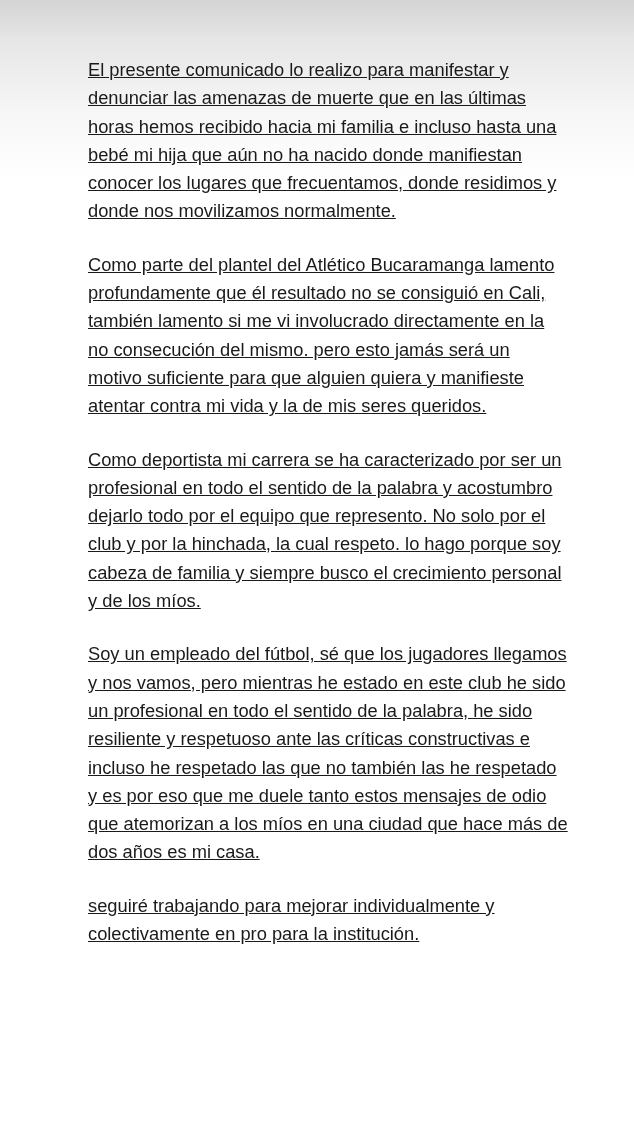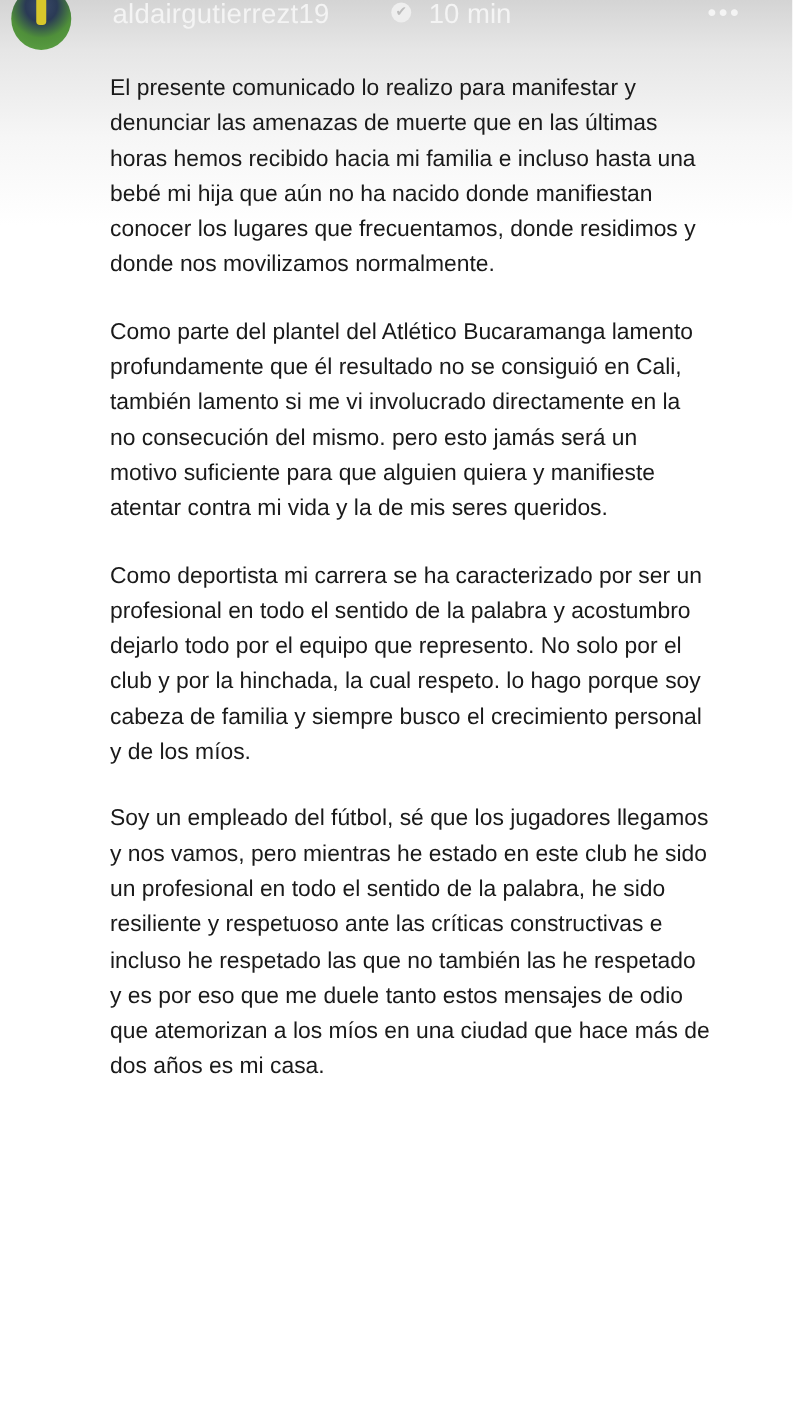--- a/index.html
+++ b/index.html
@@ -41,36 +41,28 @@
   }
   .more {
     position: absolute; left: 566px; top: 0px;
     font-size: 20px; color: #f4f4f4; letter-spacing: 2px;
   }
   .content {
     position: absolute; left: 88px; top: 56px; width: 480px;
   }
   .para {
     margin: 0 0 25px 0;
-    font-size: 18.3px; line-height: 28.3px; color: #1a1a1a;
+    font-size: 18.3px; line-height: 28.3px; color: #1a1a1a; text-decoration: underline;
   }
 </style>
 </head>
 <body>
 
 <div class="story">
-  <div class="header">
-    <div class="avatar">
-      <div class="player"></div>
-    </div>
-    <span class="username">aldairgutierrezt19</span>
-    <span class="verified">✔</span>
-    <span class="time">10 min</span>
-    <span class="more">•••</span>
-  </div>
 
   <div class="content">
     <p class="para">El presente comunicado lo realizo para manifestar y denunciar las amenazas de muerte que en las últimas horas hemos recibido hacia mi familia e incluso hasta una bebé mi hija que aún no ha nacido donde manifiestan conocer los lugares que frecuentamos, donde residimos y donde nos movilizamos normalmente.</p>
     <p class="para">Como parte del plantel del Atlético Bucaramanga lamento profundamente que él resultado no se consiguió en Cali, también lamento si me vi involucrado directamente en la no consecución del mismo. pero esto jamás será un motivo suficiente para que alguien quiera y manifieste atentar contra mi vida y la de mis seres queridos.</p>
     <p class="para">Como deportista mi carrera se ha caracterizado por ser un profesional en todo el sentido de la palabra y acostumbro dejarlo todo por el equipo que represento. No solo por el club y por la hinchada, la cual respeto.  lo hago porque soy cabeza de familia y siempre busco el crecimiento personal y de los míos.</p>
     <p class="para">Soy un empleado del fútbol, sé que los jugadores llegamos y nos vamos, pero mientras he estado en este club he sido un profesional en todo el sentido de la palabra, he sido resiliente y respetuoso ante las críticas constructivas e incluso he respetado las que no también las he respetado y es por eso que me duele tanto estos mensajes de odio que atemorizan a los míos en una ciudad que hace más de dos años es mi casa.</p>
+    <p class="para">seguiré trabajando para mejorar individualmente y colectivamente en pro para la institución.</p>
   </div>
 </div>
 
 </body></html>

